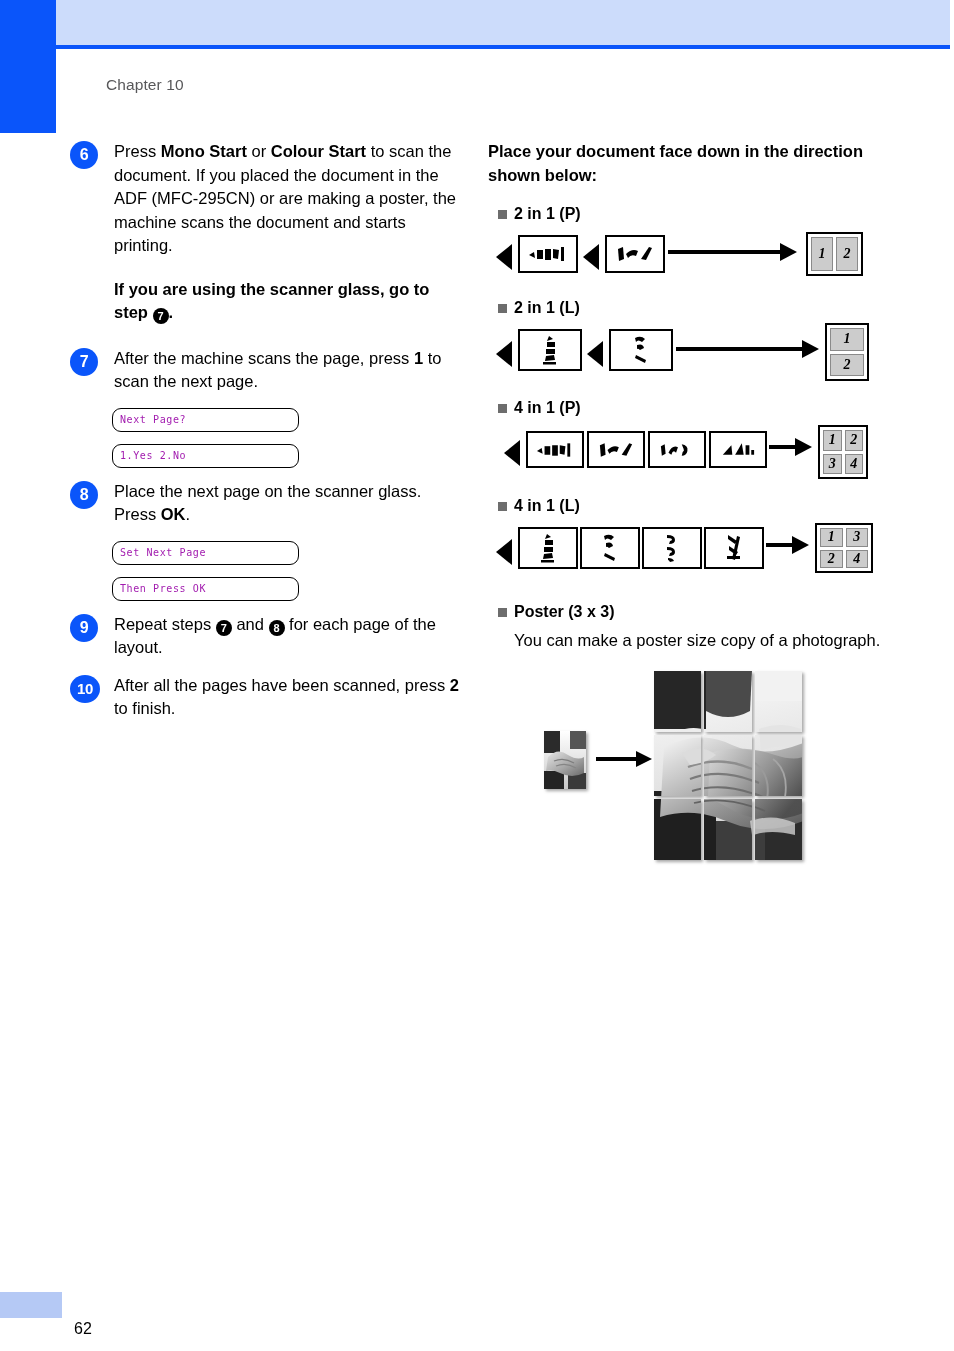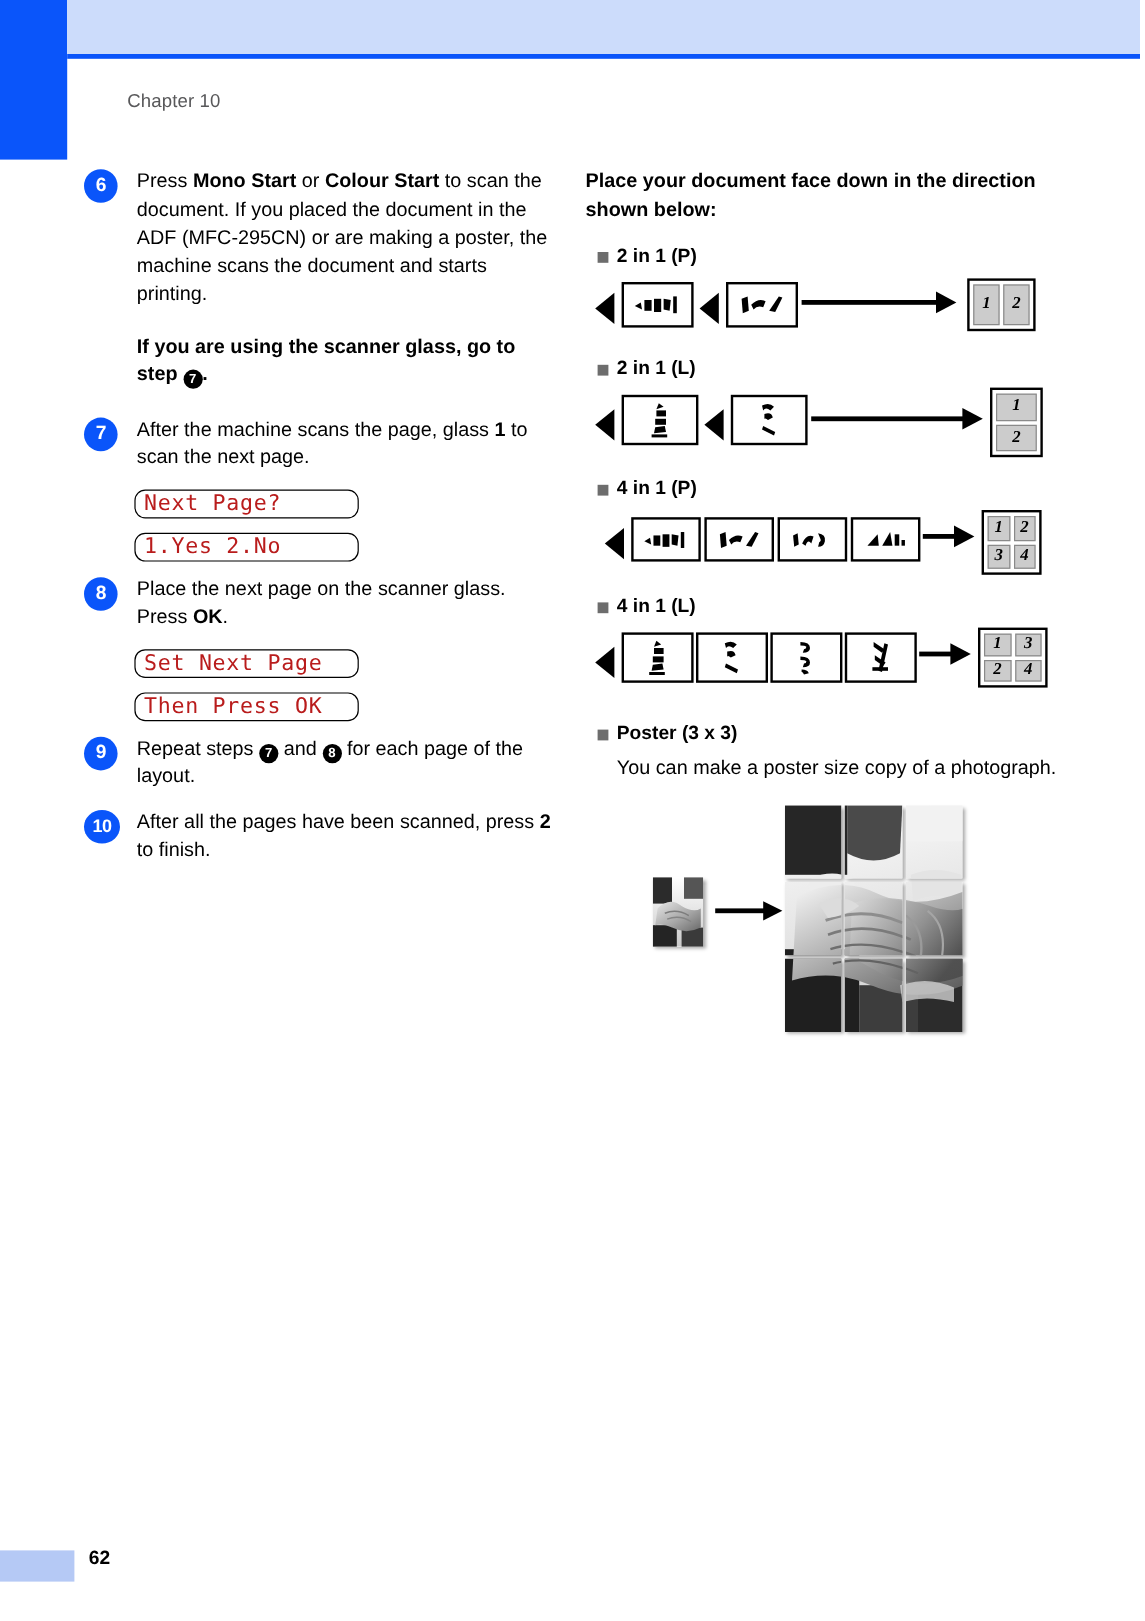--- a/index.html
+++ b/index.html
@@ -42,23 +42,23 @@
     letter-spacing: .1px;
   }
   .footer-bar {
     position: absolute;
     left: 0; top: 1292px;
     width: 62px; height: 26px;
     background: #b5c9f5;
   }
   .page-number {
     position: absolute;
-    left: 74px; top: 1290px;
+    left: 74px; top: 1320px;
     font-size: 16px;
-    font-weight: bold;
+    font-weight: normal;
     color: #000;
   }
 
   
   .col-left {
     position: absolute;
     left: 70px; top: 140px;
     width: 390px;
   }
   .col-right {
@@ -116,25 +116,25 @@
   }
 
   
   .lcd {
     margin: 12px 0 12px 42px;
     width: 178px;
     height: 22px;
     border: 1.6px solid #000;
     border-radius: 9px;
     font-family: "DejaVu Sans Mono", monospace;
-    font-size: 18px;
+    font-size: 10px;
     line-height: 22px;
     padding-left: 7px;
     letter-spacing: 0.6px;
-    color: #b91c1c;
+    color: #a21caf;
     box-sizing: content-box;
   }
 
   
   .intro-bold {
     font-size: 16.5px;
     line-height: 23.5px;
     font-weight: bold;
     margin: 0 0 16px 0;
   }
@@ -282,21 +282,21 @@
       <span>Press </span><b>Mono Start</b><span> or </span><b>Colour Start</b><span> to scan the document. If you placed the document in the ADF (MFC-295CN) or are making a poster, the machine scans the document and starts printing.</span>
     </div>
     <div class="note-bold">
       <span>If you are using the scanner glass, go to step </span><span class="ref">7</span><span>.</span>
     </div>
   </div>
 
   <div class="step" style="margin-top:22px;">
     <div class="step-badge">7</div>
     <div class="step-body">
-      <span>After the machine scans the page, glass </span><b>1</b><span> to scan the next page.</span>
+      <span>After the machine scans the page, press </span><b>1</b><span> to scan the next page.</span>
     </div>
   </div>
   <div class="lcd">Next Page?</div>
   <div class="lcd">1.Yes 2.No</div>
 
   <div class="step" style="margin-top:12px;">
     <div class="step-badge">8</div>
     <div class="step-body">
       <span>Place the next page on the scanner glass. Press </span><b>OK</b><span>.</span>
     </div>

